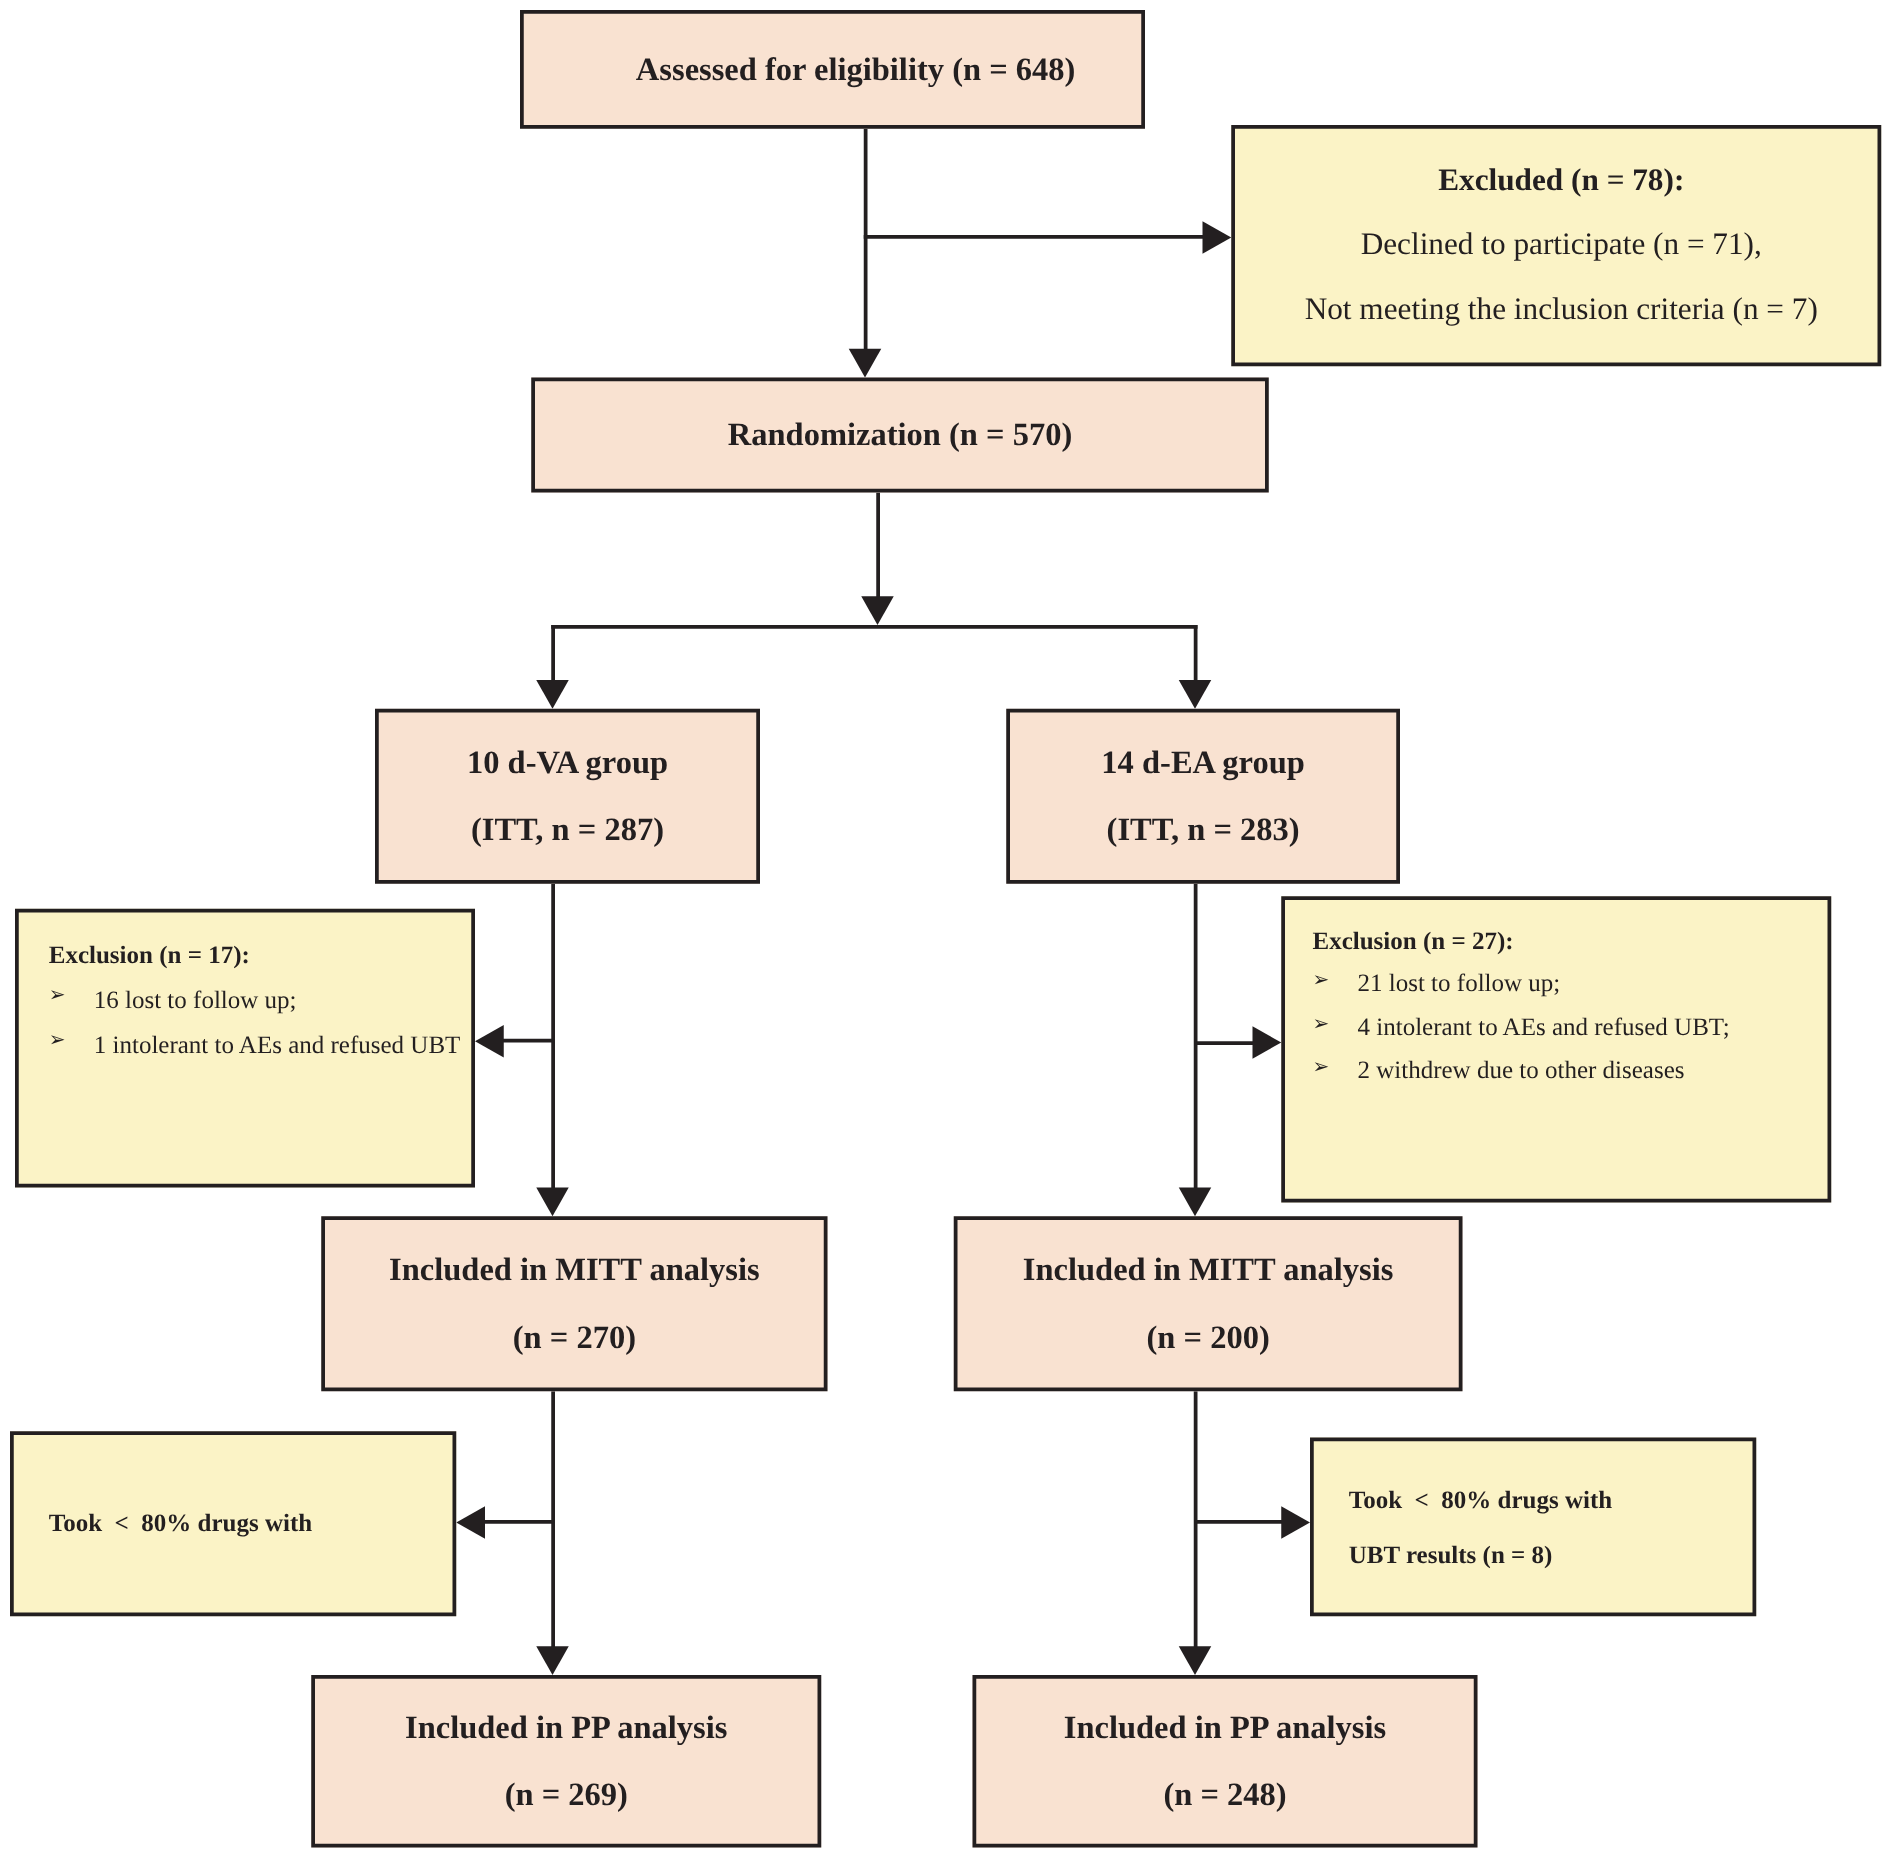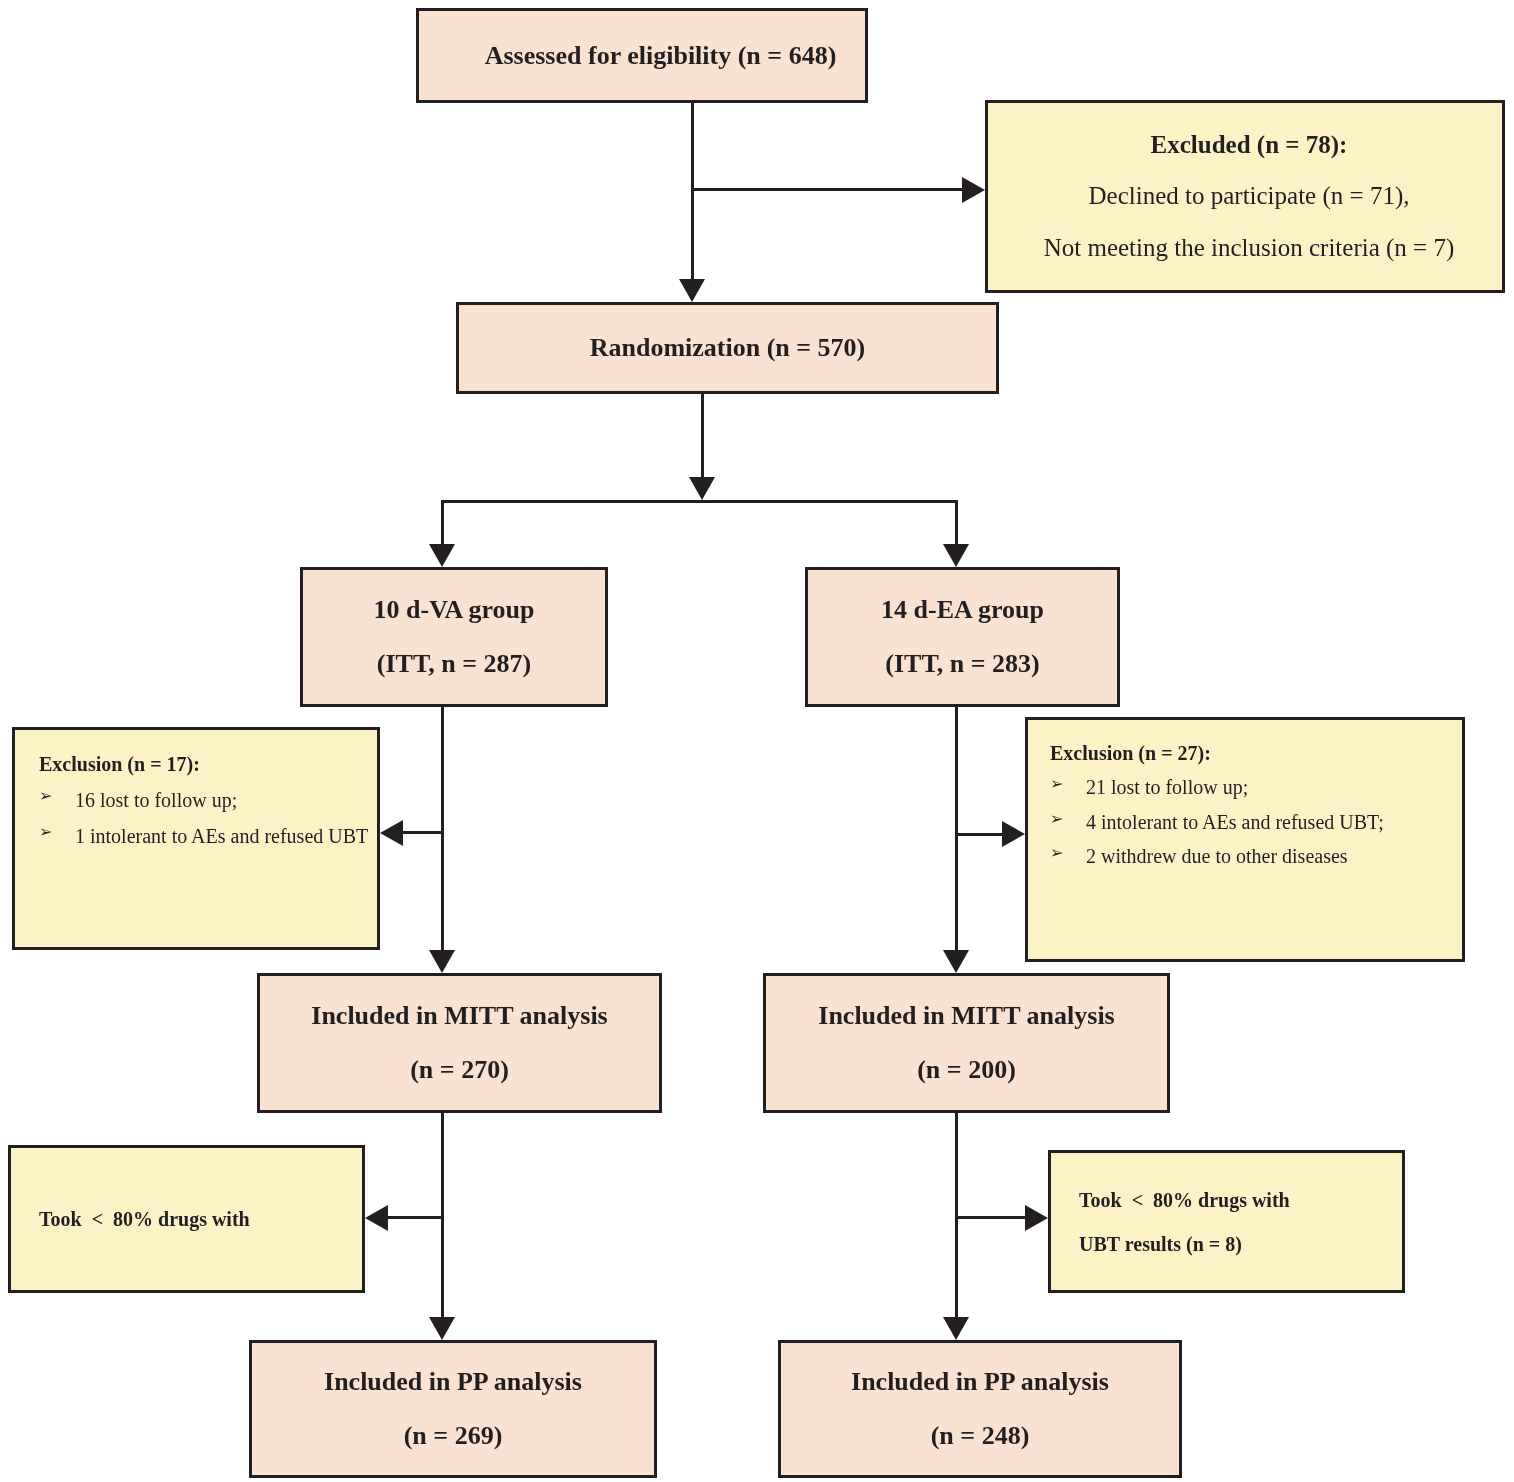--- a/index.html
+++ b/index.html
@@ -70,37 +70,37 @@
   <div class="arr down" style="left:943px;top:544px;"></div>
   <div class="arr down" style="left:429px;top:950px;"></div>
   <div class="arr left" style="left:380px;top:820px;"></div>
   <div class="arr down" style="left:943px;top:950px;"></div>
   <div class="arr right" style="left:1002px;top:821px;"></div>
   <div class="arr down" style="left:429px;top:1317px;"></div>
   <div class="arr left" style="left:365px;top:1205px;"></div>
   <div class="arr down" style="left:943px;top:1317px;"></div>
   <div class="arr right" style="left:1025px;top:1205px;"></div>
 
-  <div class="box peach single" style="left:416px;top:8px;width:452px;height:95px;padding-left:37px;">
+  <div class="box peach single" style="left:416px;top:8px;width:500px;height:95px;padding-left:37px;">
     <span>Assessed for eligibility (n = 648)</span>
   </div>
 
   <div class="box yellow note" style="left:985px;top:100px;width:520px;height:193px;padding:16px 14px 0 22px;line-height:2.05;font-size:25px;text-align:center;">
     <div class="title">Excluded (n = 78):</div>
     <div>
         <div class="li">
           <span class="txt">Declined to participate (n = 71),</span>
         </div>
         <div class="li">
           <span class="txt">Not meeting the inclusion criteria (n = 7)</span>
         </div>
       </div>
   </div>
 
-  <div class="box peach single" style="left:456px;top:302px;width:543px;height:92px;">
+  <div class="box peach single" style="left:425px;top:302px;width:590px;height:92px;">
     <span>Randomization (n = 570)</span>
   </div>
 
   <div class="box peach center-lines" style="left:300px;top:567px;width:308px;height:140px;">
     <div>10 d-VA group</div>
     <div>(ITT, n = 287)</div>
   </div>
 
   <div class="box peach center-lines" style="left:805px;top:567px;width:315px;height:140px;">
     <div>14 d-EA group</div>

